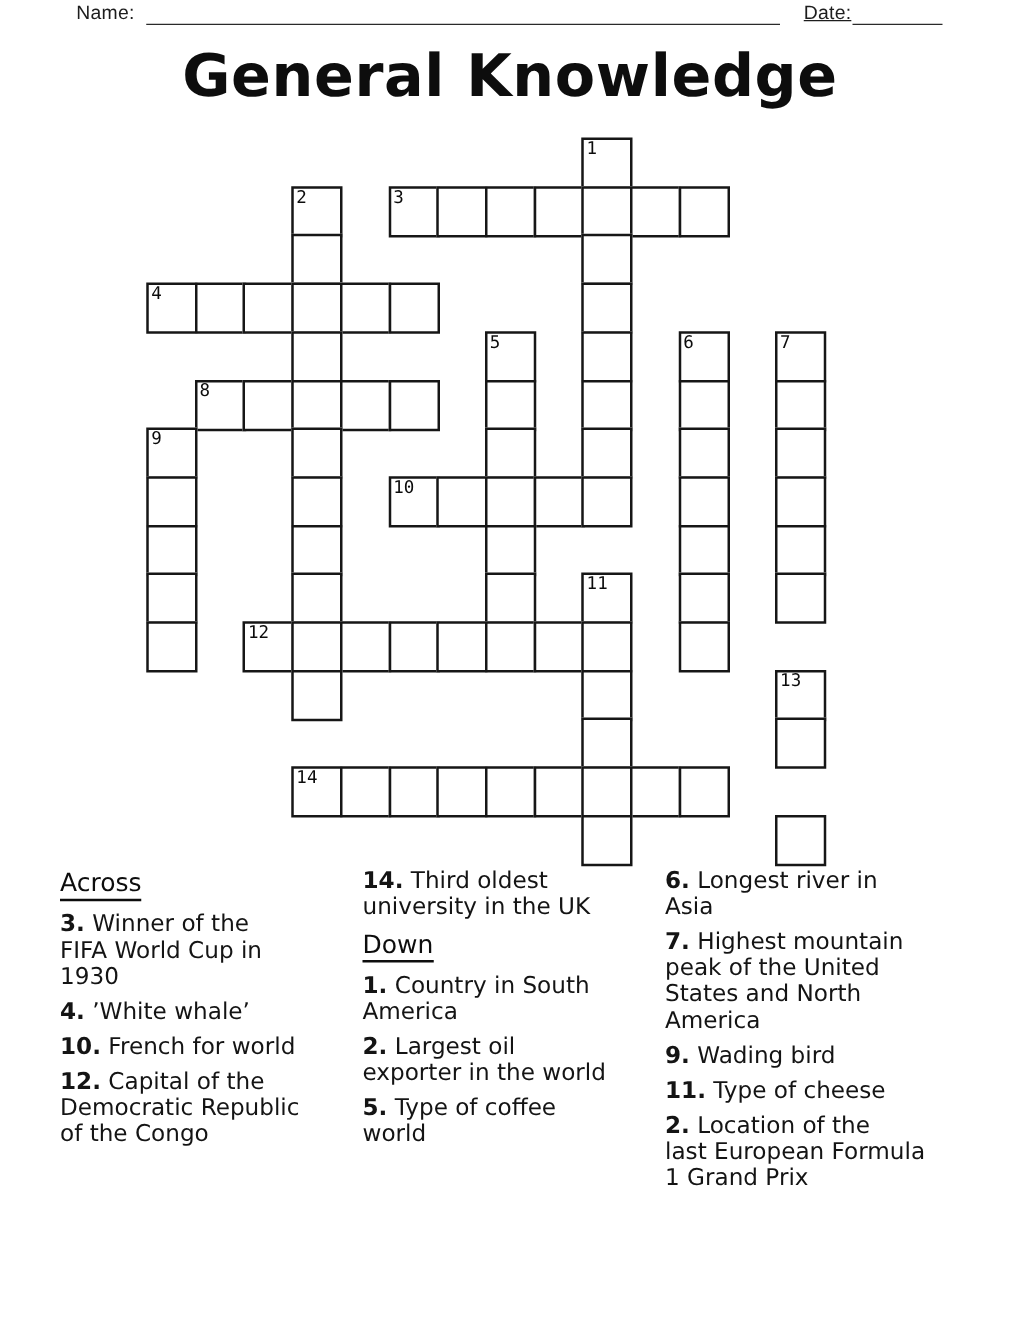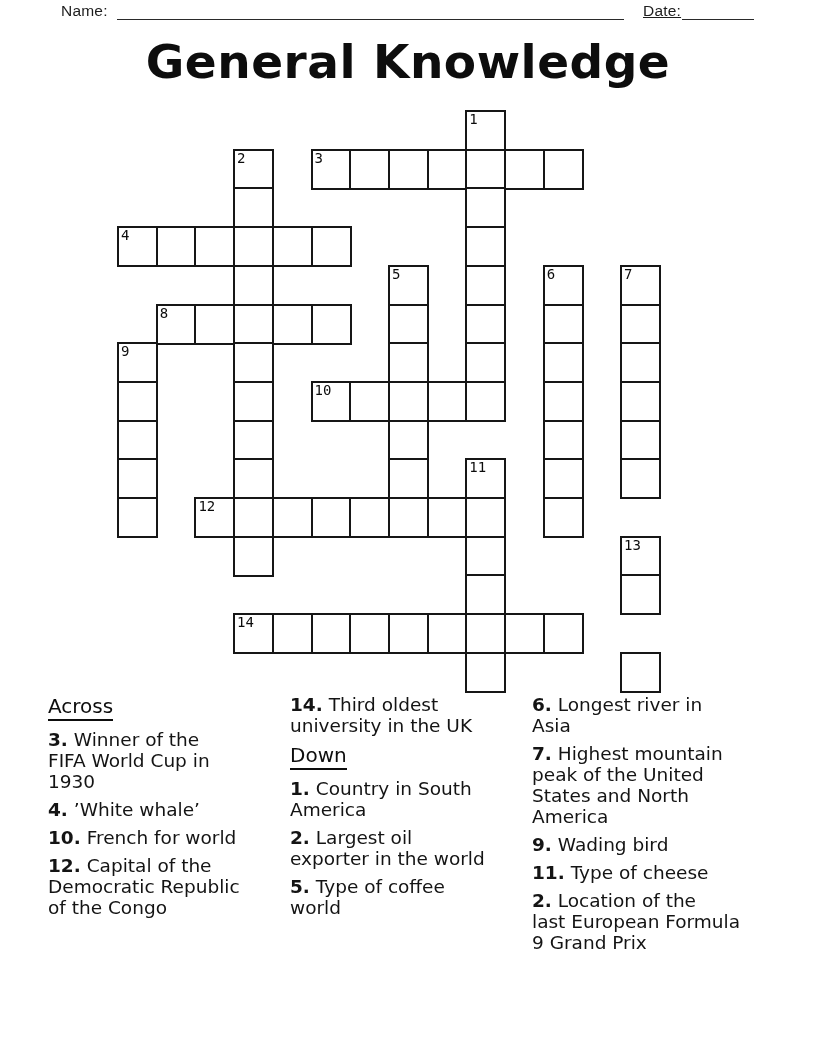--- a/index.html
+++ b/index.html
@@ -226,16 +226,16 @@
       <div class="clue"><b class="cnum">6.</b> <span class="ctext">Longest river in
 Asia</span></div>
       <div class="clue"><b class="cnum">7.</b> <span class="ctext">Highest mountain
 peak of the United
 States and North
 America</span></div>
       <div class="clue"><b class="cnum">9.</b> <span class="ctext">Wading bird</span></div>
       <div class="clue"><b class="cnum">11.</b> <span class="ctext">Type of cheese</span></div>
       <div class="clue"><b class="cnum">2.</b> <span class="ctext">Location of the
 last European Formula
-9 Grand Prix</span></div>
+1 Grand Prix</span></div>
     </div>
 
 </div>
 
 </body></html>

